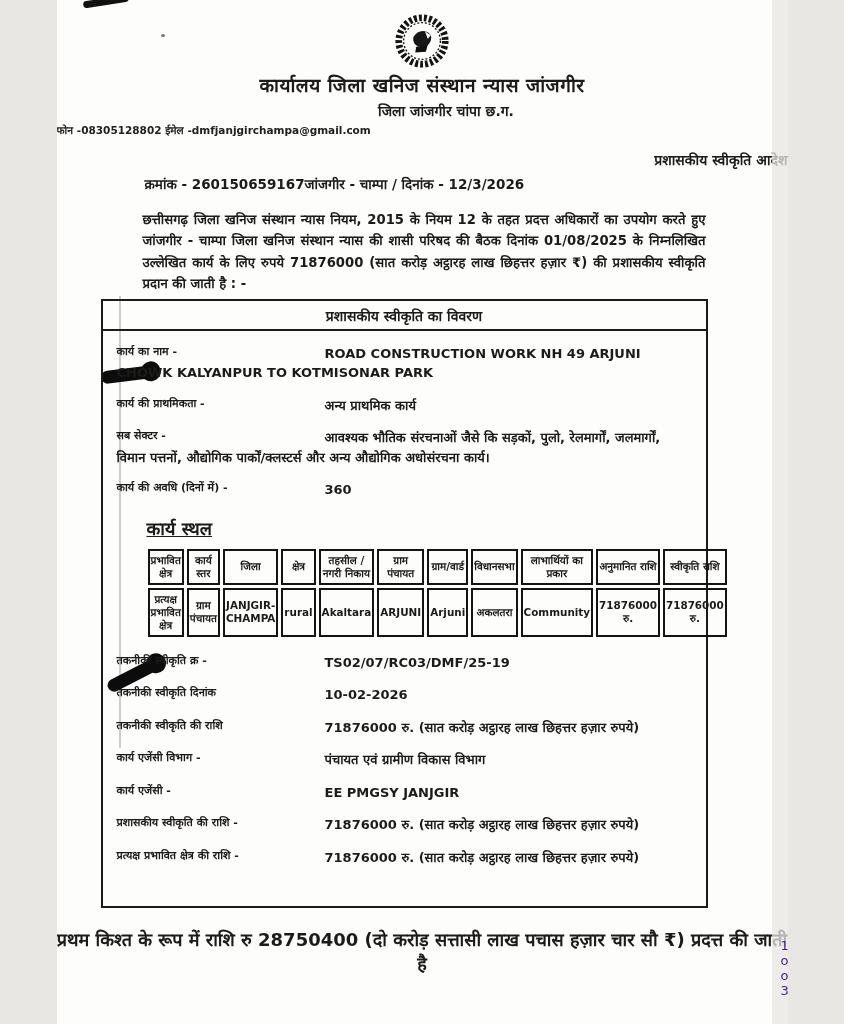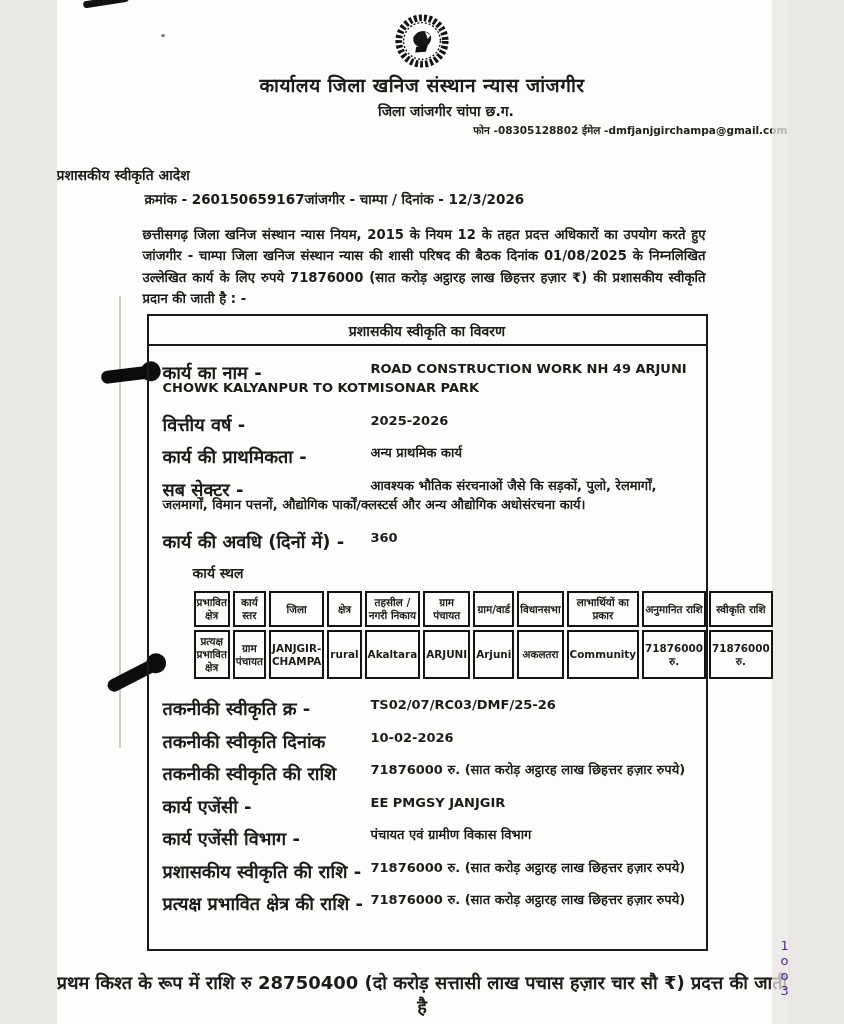--- a/index.html
+++ b/index.html
@@ -17,31 +17,31 @@
   .corner-stroke { position:absolute; left:26px; top:-2px; width:46px; height:7px; background:#111; border-radius:4px; transform:rotate(-9deg); }
   .speck { position:absolute; left:104px; top:34px; width:4px; height:3px; background:#777; border-radius:50%; }
   .staple { position:absolute; background:#0c0c0c; border-radius:8px; }
   .staple::after { content:""; position:absolute; right:-4px; top:-4px; width:20px; height:20px; background:#0c0c0c; border-radius:50%; }
   .staple-1 { left:44px; top:368px; width:56px; height:13px; transform:rotate(-7deg); }
   .staple-2 { left:48px; top:668px; width:60px; height:13px; transform:rotate(-27deg); }
   
   .seal { display:block; margin:12px auto 2px; }
   .org-line1 { text-align:center; font-size:19px; letter-spacing:.5px; }
   .org-line2 { text-align:center; font-size:14px; margin-top:3px;padding-left:48px; }
-  .org-contact { text-align:right; font-size:10.5px; margin-top:3px; color:#23211e; }
-  .order-title { text-align:left; font-size:14px; margin-top:28px; }
+  .org-contact { text-align:left; font-size:10.5px; margin-top:3px; color:#23211e; }
+  .order-title { text-align:right; font-size:14px; margin-top:13px; }
   .order-meta { display:flex; justify-content:flex-start; margin:6px 82px 0 88px; font-size:13.5px; }
   .intro { margin:16px 82px 0 86px; font-size:13.2px; line-height:1.62; text-align:justify; }
   
-  .box { position:relative; margin:4px 80px 0 90px; border:2px solid #1c1a18; padding:5px 14px 26px; background:transparent; }
+  .box { position:relative; margin:4px 80px 0 44px; border:2px solid #1c1a18; padding:5px 14px 26px; background:transparent; }
   .box-title { text-align:center; font-size:14px; padding-bottom:4px; border-bottom:2px solid #1c1a18; margin:0 -14px; }
   .fields { margin-top:10px; }
   .field { position:relative; text-indent:208px; font-size:13px; line-height:1.5; margin:13px 0; }
-  .field-label { position:absolute; left:0; top:0; text-indent:0; font-size:18px; }
-  .worksite-label { margin:16px 0 6px 30px; font-size:14px; text-indent:0; }
+  .field-label { position:absolute; left:0; top:0; text-indent:0; font-size:11px; }
+  .worksite-label { margin:16px 0 6px 30px; font-size:18px; text-indent:0;text-decoration:underline; }
   table.site { border-collapse:separate; border-spacing:3px; margin:0 0 8px 28px; width:calc(100% - 34px); font-size:10.4px; }
   table.site th, table.site td { border:2px solid #161412; text-align:center; vertical-align:middle; padding:3px 1px; line-height:1.25; }
   
   .installment { text-align:center; font-size:18px; margin-top:19px; }
   .page-indicator { position:absolute; left:724px; top:938px; font-size:13px; font-weight:400; color:#4c1d95; }
 </style>
 </head>
 <body>
 
 <div class="page">
@@ -71,21 +71,20 @@
   </div>
 
   <p class="intro">छत्तीसगढ़ जिला खनिज संस्थान न्यास नियम, 2015 के नियम 12 के तहत प्रदत्त अधिकारों का उपयोग करते हुए जांजगीर - चाम्पा जिला खनिज संस्थान न्यास की शासी परिषद की बैठक दिनांक 01/08/2025 के निम्नलिखित उल्लेखित कार्य के लिए रुपये 71876000 (सात करोड़ अट्ठारह लाख छिहत्तर हज़ार ₹) की प्रशासकीय स्वीकृति प्रदान की जाती है : -</p>
 
   <div class="box">
     <div class="box-title">प्रशासकीय स्वीकृति का विवरण</div>
 
     <div class="fields">
 
     <p class="field"><span class="field-label">कार्य का नाम -</span><span class="field-value">ROAD CONSTRUCTION WORK NH 49 ARJUNI CHOWK KALYANPUR TO KOTMISONAR PARK</span></p>
-        <p class="field"><span class="field-label">वित्तीय वर्ष -</span><span class="field-value">2025-2026</span></p>
         <p class="field"><span class="field-label">कार्य की प्राथमिकता -</span><span class="field-value">अन्य प्राथमिक कार्य</span></p>
         <p class="field"><span class="field-label">सब सेक्टर -</span><span class="field-value">आवश्यक भौतिक संरचनाओं जैसे कि सड़कों, पुलो, रेलमार्गों, जलमार्गों, विमान पत्तनों, औद्योगिक पार्कों/क्लस्टर्स और अन्य औद्योगिक अधोसंरचना कार्य।</span></p>
         <p class="field"><span class="field-label">कार्य की अवधि (दिनों में) -</span><span class="field-value">360</span></p>
       </div>
 
     <div class="worksite-label">कार्य स्थल</div>
 
     <table class="site">
       <colgroup>
         <col style="width:62px">
@@ -129,25 +128,25 @@
             <td>अकलतरा</td>
             <td>Community</td>
             <td>71876000 रु.</td>
             <td>71876000 रु.</td>
           </tr>
       </tbody>
     </table>
 
     <div class="fields">
 
-    <p class="field"><span class="field-label">तकनीकी स्वीकृति क्र -</span><span class="field-value">TS02/07/RC03/DMF/25-26</span></p>
+    <p class="field"><span class="field-label">तकनीकी स्वीकृति क्र -</span><span class="field-value">TS02/07/RC03/DMF/25-19</span></p>
         <p class="field"><span class="field-label">तकनीकी स्वीकृति दिनांक</span><span class="field-value">10-02-2026</span></p>
         <p class="field"><span class="field-label">तकनीकी स्वीकृति की राशि</span><span class="field-value">71876000 रु. (सात करोड़ अट्ठारह लाख छिहत्तर हज़ार रुपये)</span></p>
+        <p class="field"><span class="field-label">कार्य एजेंसी विभाग -</span><span class="field-value">पंचायत एवं ग्रामीण विकास विभाग</span></p>
         <p class="field"><span class="field-label">कार्य एजेंसी -</span><span class="field-value">EE PMGSY JANJGIR</span></p>
-        <p class="field"><span class="field-label">कार्य एजेंसी विभाग -</span><span class="field-value">पंचायत एवं ग्रामीण विकास विभाग</span></p>
         <p class="field"><span class="field-label">प्रशासकीय स्वीकृति की राशि -</span><span class="field-value">71876000 रु. (सात करोड़ अट्ठारह लाख छिहत्तर हज़ार रुपये)</span></p>
         <p class="field"><span class="field-label">प्रत्यक्ष प्रभावित क्षेत्र की राशि -</span><span class="field-value">71876000 रु. (सात करोड़ अट्ठारह लाख छिहत्तर हज़ार रुपये)</span></p>
       </div>
   </div>
 
   <div class="installment">प्रथम किश्त के रूप में राशि रु 28750400 (दो करोड़ सत्तासी लाख पचास हज़ार चार सौ ₹) प्रदत्त की जाती है</div>
 
   <div class="page-indicator">1 out of 3</div>
 </div>
 

